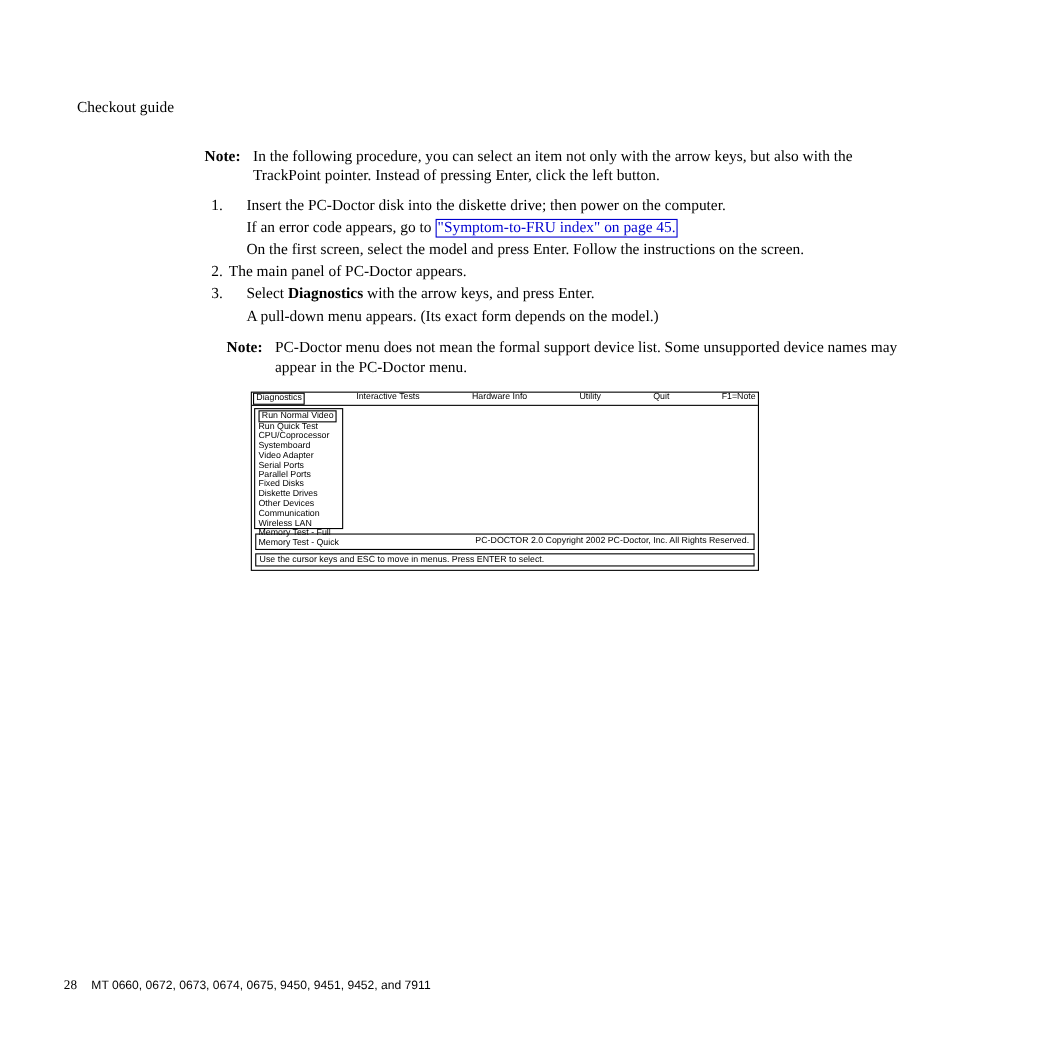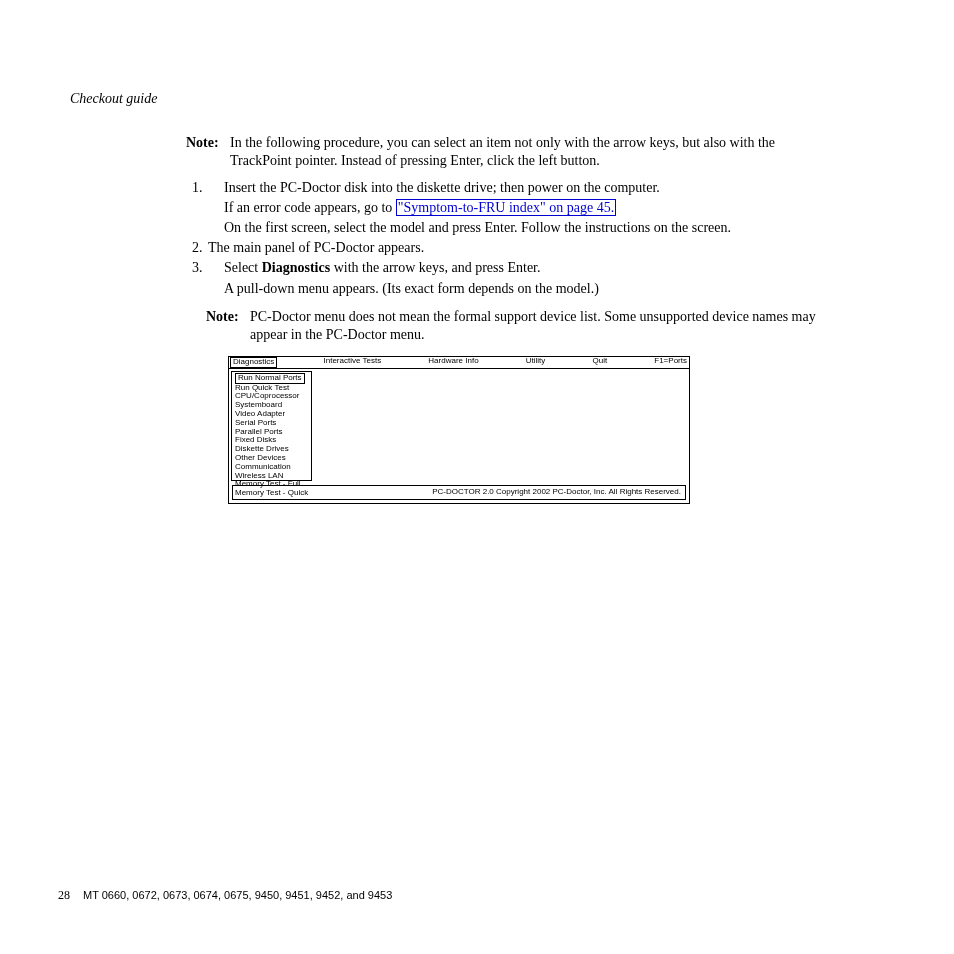--- a/index.html
+++ b/index.html
@@ -12,21 +12,20 @@
     width: 954px;
     height: 954px;
     position: relative;
     line-height: 1.3;
   }
   .page {
     padding: 90px 70px 0 70px;
     box-sizing: border-box;
   }
   .running-head {
-    font-style: italic;
     font-size: 14px;
     margin-bottom: 26px;
   }
   .content {
     margin-left: 116px;
     width: 630px;
   }
   .note-block {
     display: flex;
     margin-bottom: 8px;
@@ -162,42 +161,43 @@
       <div class="note-body">PC-Doctor menu does not mean the formal support device list. Some unsupported device names may appear in the PC-Doctor menu.</div>
     </div>
 
     <div class="diag-wrap">
       <div class="diag-menubar">
         <span class="selected">Diagnostics</span>
         <span>Interactive Tests</span>
         <span>Hardware Info</span>
         <span>Utility</span>
         <span>Quit</span>
-        <span>F1=Ports</span>
+        <span>F1=Note</span>
       </div>
       <div class="diag-body">
         <div class="diag-dropdown">
-          <div class="firstitem">Run Normal Ports</div>
+          <div class="firstitem">Run Normal Video</div>
           <div>Run Quick Test</div>
           <div>CPU/Coprocessor</div>
           <div>Systemboard</div>
           <div>Video Adapter</div>
           <div>Serial Ports</div>
           <div>Parallel Ports</div>
           <div>Fixed Disks</div>
           <div>Diskette Drives</div>
           <div>Other Devices</div>
           <div>Communication</div>
           <div>Wireless LAN</div>
           <div>Memory Test - Full</div>
           <div>Memory Test - Quick</div>
         </div>
       </div>
       <div class="diag-copyright">PC-DOCTOR 2.0   Copyright 2002  PC-Doctor,  Inc.   All Rights Reserved.</div>
+      <div class="diag-status">Use the cursor keys and ESC to move in menus.  Press ENTER to select.</div>
     </div>
 
   </div>
 </div>
 
 <div class="footer">
   <span class="pagenum">28</span>
-  <span class="models">MT 0660, 0672, 0673, 0674, 0675, 9450, 9451, 9452, and 9453</span>
+  <span class="models">MT 0660, 0672, 0673, 0674, 0675, 9450, 9451, 9452, and 7911</span>
 </div>
 
 </body></html>

